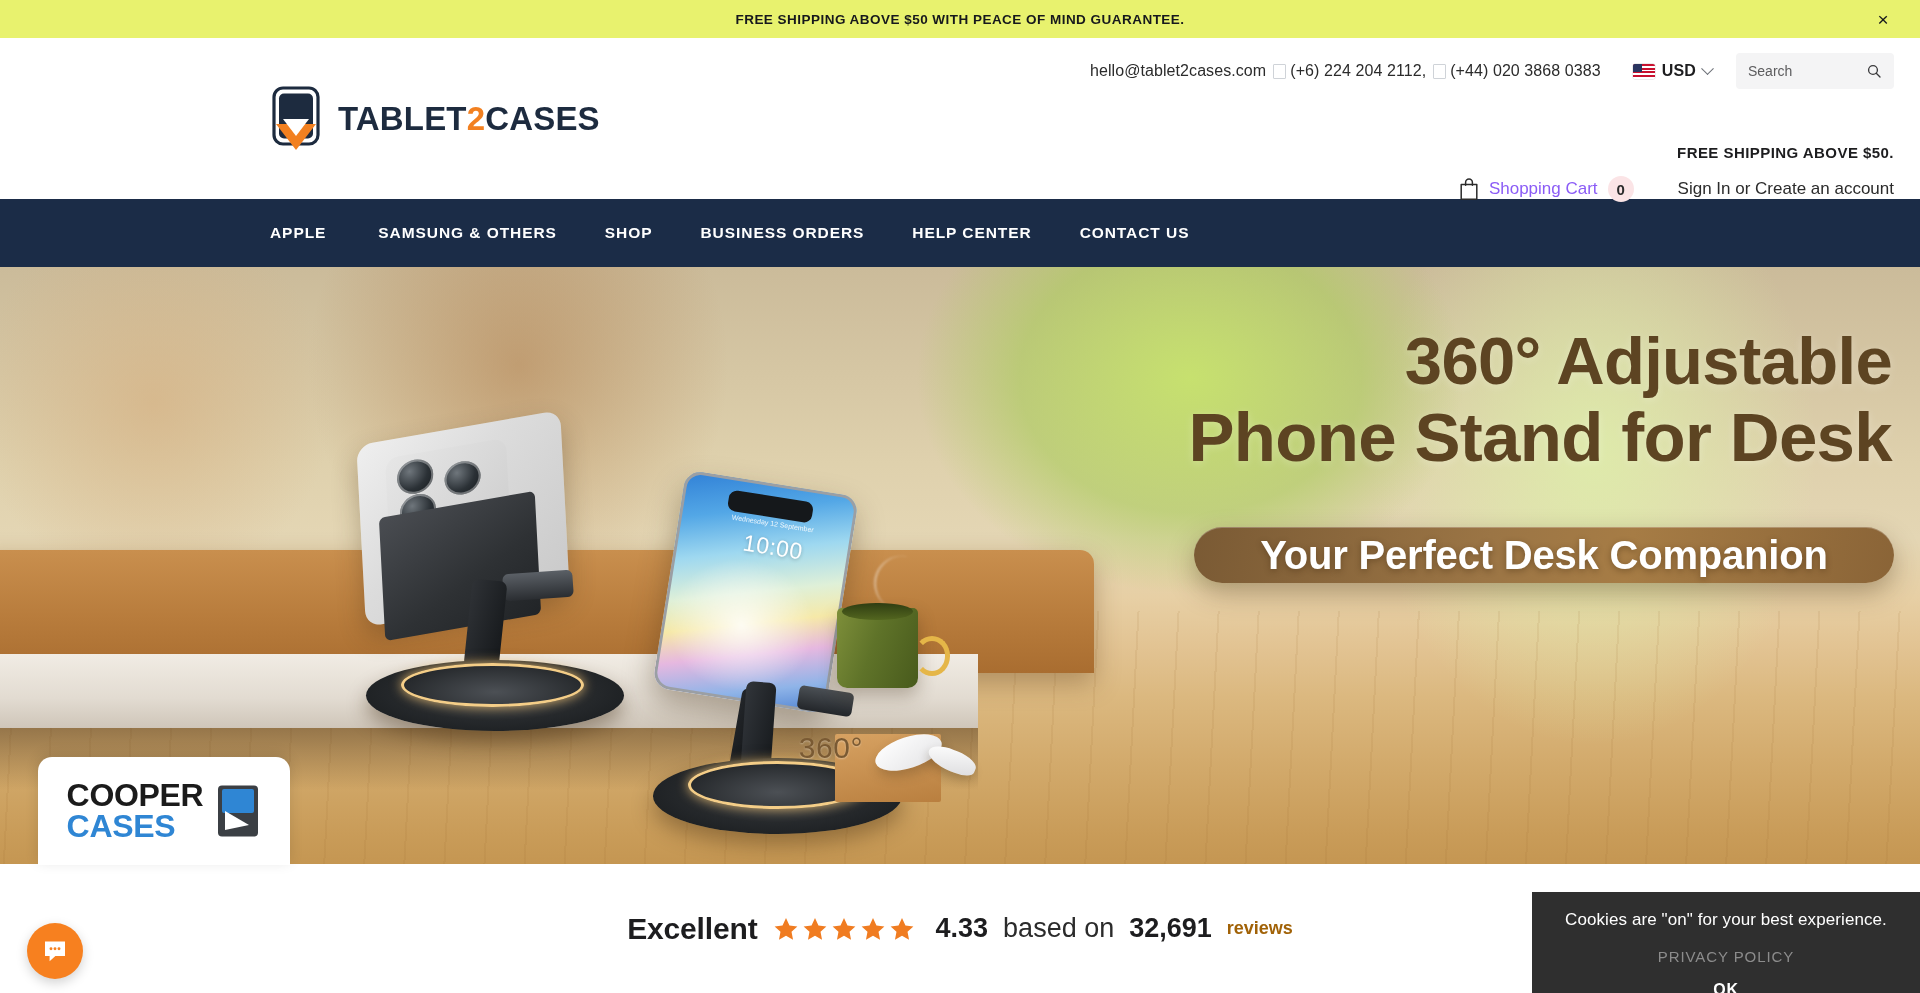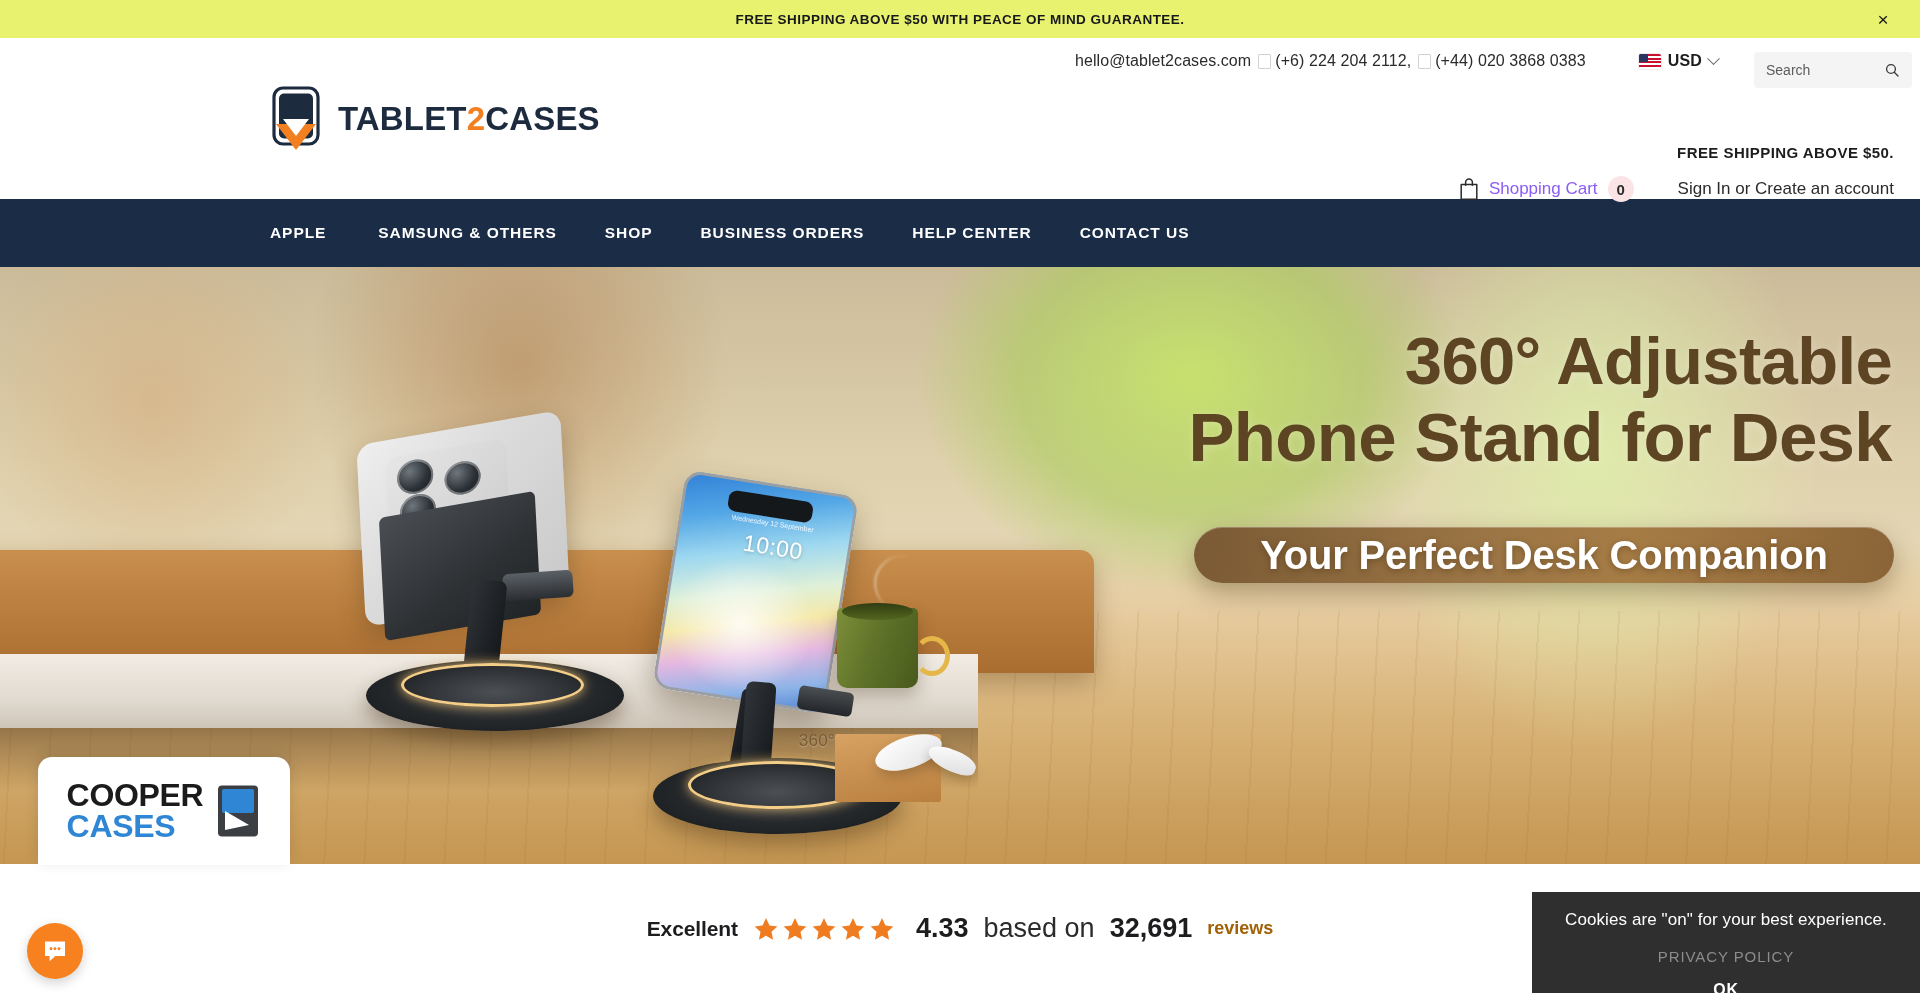--- a/index.html
+++ b/index.html
@@ -23,34 +23,34 @@
   .announce-close {
     position:absolute; right:26px; top:50%; transform:translateY(-50%);
     width:22px; height:22px; display:flex; align-items:center; justify-content:center;
     font-size:19px; font-weight:400; line-height:1; color:#16181c; cursor:pointer;
   }
 
   
   .header { position:relative; height:161px; background:#fff; }
 
   .topbar {
-    display:flex; align-items:flex-start; justify-content:flex-end;
-    gap:12px; padding:14px 8px 0 0; height:52px;
+    display:flex; align-items:center; justify-content:flex-end;
+    gap:0; padding:14px 26px 0 0; height:52px;
   }
   .contact {
     font-size:16px; color:#2b2b2b; letter-spacing:.005em;
     white-space:nowrap; display:flex; align-items:center; gap:0;
   }
   .contact .seg { margin-right:5px; }
   .flagbox {
     display:inline-block; width:13px; height:15px; vertical-align:-2px;
     border:1px solid #cfd3d8; background:#fff; margin:0 4px 0 2px; border-radius:1px;
   }
   .currency {
-    display:flex; align-items:center; gap:7px; margin-left:36px; cursor:pointer;
+    display:flex; align-items:center; gap:7px; margin-left:27px; cursor:pointer;
   }
   .us-flag {
     width:22px; height:15px; border-radius:2px; position:relative; overflow:hidden;
     background:
       repeating-linear-gradient(to bottom,
         #c8102e 0 1.85px, #fff 1.85px 3.7px);
     box-shadow:0 0 0 .5px rgba(0,0,0,.15);
   }
   .us-flag::after {
     content:""; position:absolute; left:0; top:0; width:9.5px; height:8px; background:#2a3560;
@@ -284,21 +284,21 @@
     transform:rotate(-18deg); box-shadow:0 6px 12px rgba(60,40,15,.25);
   }
   .bud2 {
     position:absolute; left:48.3%; top:78.5%; width:2.6%; height:3.4%;
     background:linear-gradient(160deg,#fff,#dcdcde); border-radius:50% 50% 40% 60%;
     transform:rotate(22deg); box-shadow:0 5px 10px rgba(60,40,15,.22);
   }
 
   .deg360 {
     position:absolute; left:41.6%; top:75.5%;
-    font-size:17px; color:#7a5a33; letter-spacing:.02em;
+    font-size:30px; color:#7a5a33; letter-spacing:.02em;
     text-shadow:0 1px 2px rgba(255,255,255,.35);
   }
 
   
   .hero-copy { position:absolute; right:0; left:52%; top:0; bottom:0; }
   .hero-h1 {
     position:absolute; left:0; right:28px; top:58px;
     text-align:right; font-size:67px; font-weight:700; line-height:1.08;
     color:#5d4422; letter-spacing:-.01em;
     text-shadow:0 2px 10px rgba(255,255,255,.25);
@@ -326,21 +326,21 @@
   .cooper-words { line-height:.96; }
   .cooper-words .c1 { font-size:32px; font-weight:700; letter-spacing:-.01em; color:#1b1b1b; }
   .cooper-words .c2 { font-size:32px; font-weight:700; letter-spacing:-.01em; color:#2f86d4; }
   .cooper-mark { width:46px; height:54px; flex:none; }
 
   
   .reviews {
     position:absolute; left:0; right:0; top:864px; height:129px; background:#fff;
     display:flex; align-items:center; justify-content:center; gap:15px;
   }
-  .rv-excellent { font-size:21px; font-weight:700; color:#1d1d1f; letter-spacing:-.005em; }
+  .rv-excellent { font-size:30px; font-weight:700; color:#1d1d1f; letter-spacing:-.005em; }
   .rv-stars { display:flex; gap:3px; }
   .rv-stars svg { width:26px; height:26px; }
   .rv-score { font-size:27px; font-weight:700; color:#1d1d1f; margin-left:6px; }
   .rv-mid { font-size:27px; font-weight:400; color:#2b2b2b; }
   .rv-count { font-size:27px; font-weight:700; color:#1d1d1f; }
   .rv-tail { font-size:18px; font-weight:700; color:#a16207; }
 
   
   .chat {
     position:absolute; left:27px; top:923px; width:56px; height:56px;

